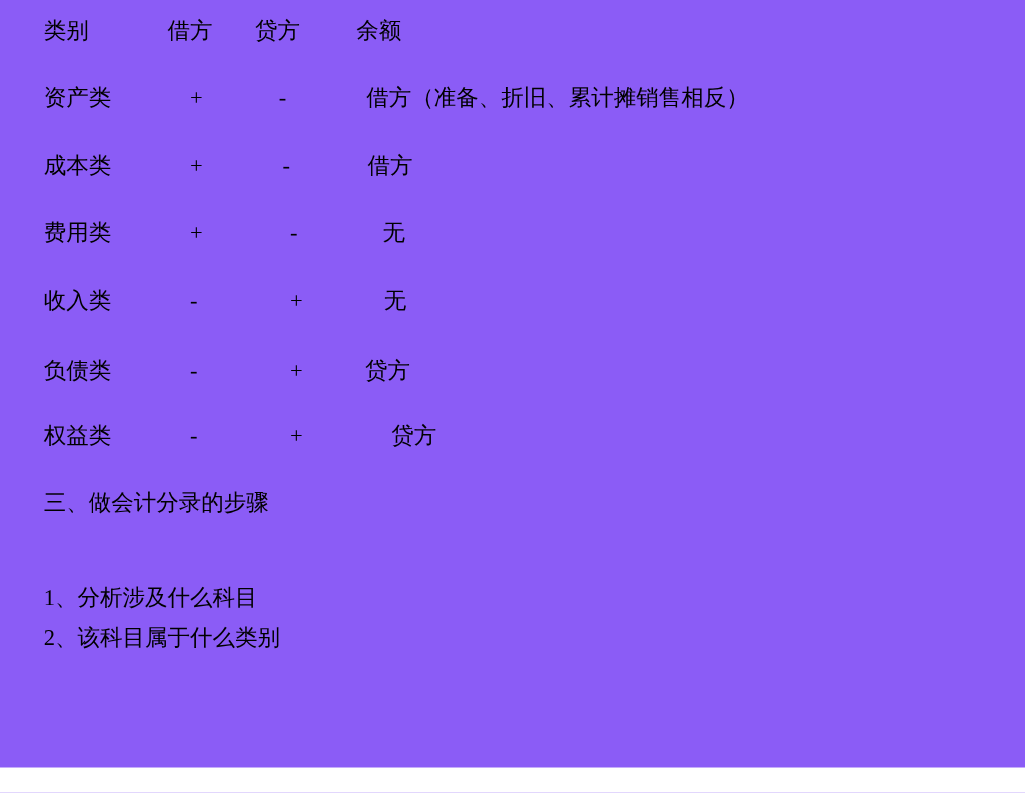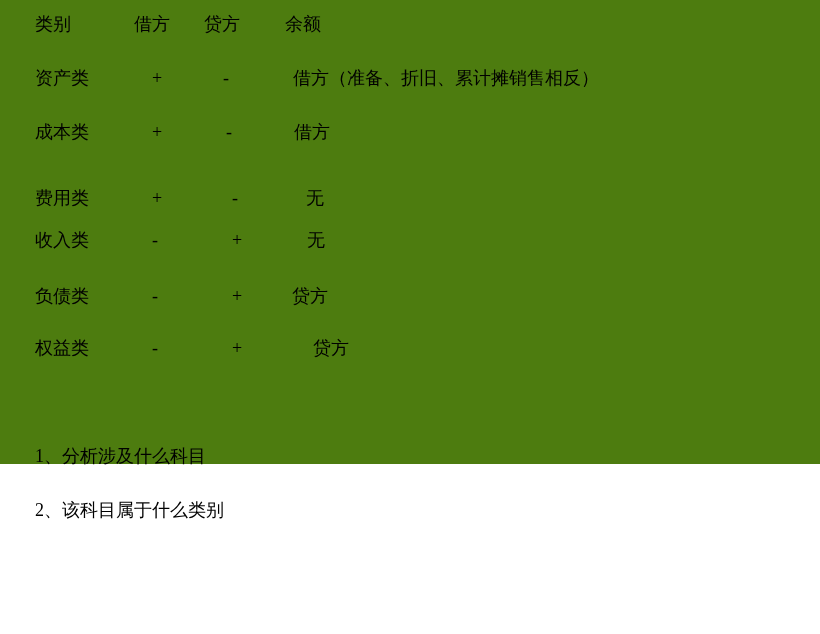--- a/index.html
+++ b/index.html
@@ -6,22 +6,22 @@
   html, body {
     width: 820px;
     height: 634px;
     background: #ffffff;
     overflow: hidden;
     font-family: "Liberation Serif", "DejaVu Serif", serif;
   }
   .page {
     position: relative;
     width: 820px;
-    height: 464px;
-    background: #4d7c0f;
+    height: 614px;
+    background: #8b5cf6;
     color: #000000;
     font-size: 18px;
   }
   .row {
     position: absolute;
     left: 0;
     width: 820px;
     height: 26px;
     line-height: 26px;
     white-space: nowrap;
@@ -30,26 +30,26 @@
     position: absolute;
     top: 0;
     height: 26px;
     line-height: 26px;
     white-space: nowrap;
   }
   
   .r1  { top: 11px; }
   .r2  { top: 65px; }
   .r3  { top: 119px; }
-  .r4  { top: 185px; }
+  .r4  { top: 173px; }
   .r5  { top: 227px; }
   .r6  { top: 283px; }
   .r7  { top: 335px; padding-left: 31px; }
   .r8  { top: 389px; }
-  .r9  { top: 443px; }
+  .r9  { top: 465px; }
   .r10 { top: 497px; }
   .r11 { top: 551px; }
   .r12 { top: 605px; }
   .c-cat { left: 35px; }
 </style>
 </head>
 <body>
 
 <div class="page">
 
@@ -95,20 +95,23 @@
     <span class="cell" style="left:292px">贷方</span>
   </div>
 
   <div class="row r7">
     <span class="cell" style="left:35px">权益类</span>
     <span class="cell" style="left:152px">-</span>
     <span class="cell" style="left:232px">+</span>
     <span class="cell" style="left:313px">贷方</span>
   </div>
 
+  <div class="row r8">
+    <span class="cell c-cat">三、做会计分录的步骤</span>
+  </div>
 
   <div class="row r9">
     <span class="cell c-cat">1、分析涉及什么科目</span>
   </div>
   <div class="row r10">
     <span class="cell c-cat">2、该科目属于什么类别</span>
   </div>
 
 </div>
 

